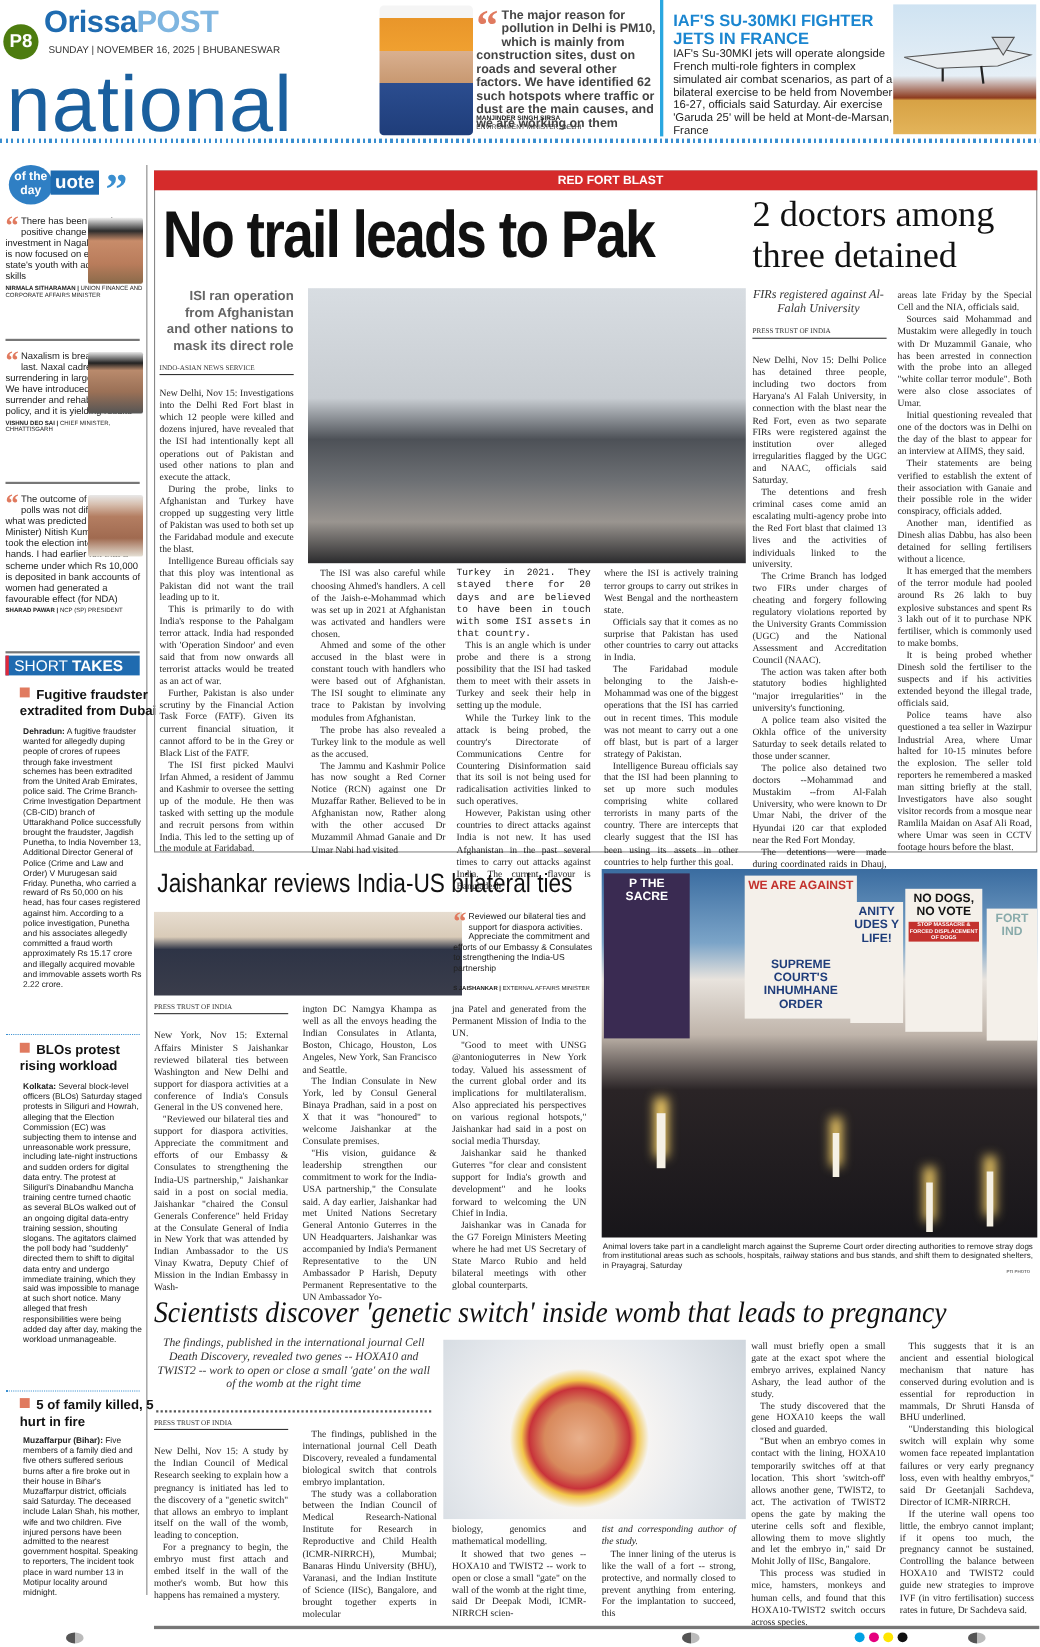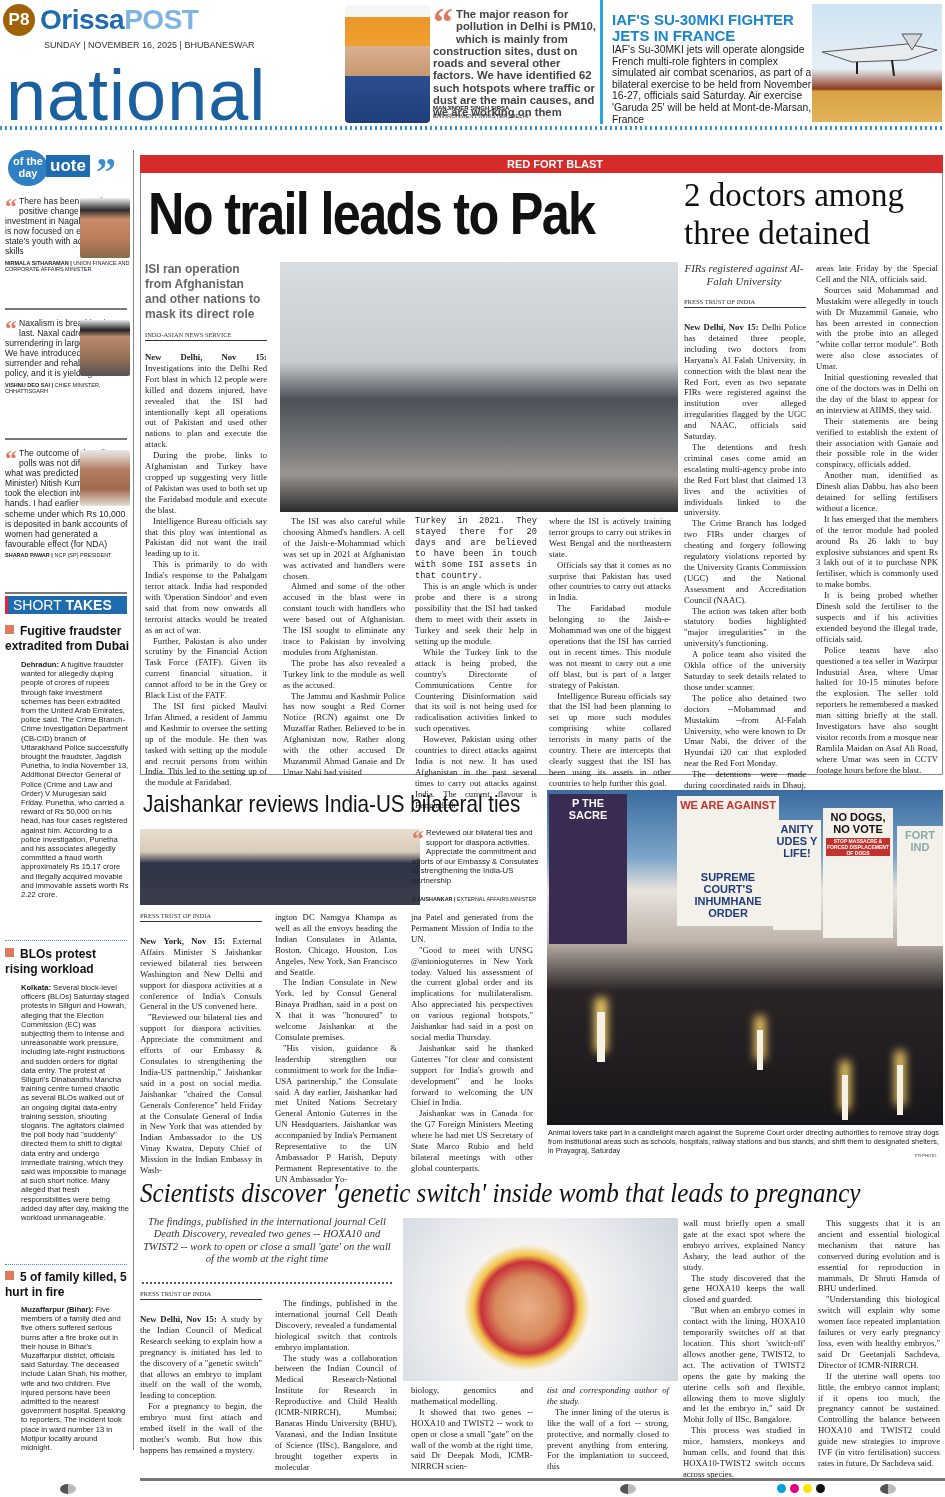--- a/index.html
+++ b/index.html
@@ -1,20 +1,20 @@
 <!DOCTYPE html>
 <html><head>
 <meta charset="utf-8">
 <style>
 *{box-sizing:border-box;margin:0;padding:0}
 body{width:945px;height:1497px;background:#fff;font-family:"DejaVu Serif",serif;color:#222;position:relative;overflow:hidden}
 .abs{position:absolute}
 .dotline{height:4px;background:repeating-linear-gradient(90deg,#3a8fd0 0 2px,transparent 2px 5px)}
 
-#pbadge{left:3px;top:4px;width:32px;height:32px;border-radius:50%;background:#a16207;color:#fff;font:bold 17px "Liberation Sans",sans-serif;display:flex;align-items:center;justify-content:center}
+#pbadge{left:3px;top:22px;width:32px;height:32px;border-radius:50%;background:#4d7c0f;color:#fff;font:bold 17px "Liberation Sans",sans-serif;display:flex;align-items:center;justify-content:center}
 #logo{left:40px;top:4px;font:bold 28px "Liberation Sans",sans-serif;color:#1f6bb0;letter-spacing:-0.5px}
 #logo .post{color:#7eb5e0}
 #dateline{left:44px;top:40px;font:9px "Liberation Sans",sans-serif;color:#333}
 #section{left:6px;top:60px;font:300 72px "Liberation Sans",sans-serif;color:#1a5f9e;letter-spacing:1px;line-height:70px}
 #topdots{left:0;top:126px;width:945px}
 #sirsa-photo{left:345px;top:5px;width:85px;height:118px;background:linear-gradient(180deg,#f5f5f5 0%,#f5f5f5 10%,#e9962a 10%,#f0a030 35%,#d9b090 35%,#c89870 60%,#2b4d8f 60%,#1f3d7a 100%);border-radius:4px}
 #sirsa-quote{left:433px;top:8px;width:170px;font:bold 11.3px "Liberation Sans",sans-serif;color:#444;line-height:12.3px}
 .qmark{color:#e07a5f;font:bold 40px "Liberation Serif",serif;line-height:30px}
 #sirsa-name{left:433px;top:105px;font:bold 6px "Liberation Sans",sans-serif;color:#222}
 #sirsa-title{left:433px;top:113px;font:6px "Liberation Sans",sans-serif;color:#333}
@@ -29,34 +29,34 @@
 #left-vline{left:133px;top:150px;width:1px;height:1300px;background:#888}
 .q-item{position:absolute;left:5px;width:125px;font:8.6px "Liberation Sans",sans-serif;line-height:10.1px;color:#222}
 .q-photo{position:absolute;right:0;width:50px;height:60px;border-radius:2px}
 .q-name{font:bold 5.5px "Liberation Sans",sans-serif;margin-top:3px}
 .q-name span{font-weight:normal}
 .q-sep{position:absolute;left:5px;width:122px;height:2px;background:#777}
 .qm-small{color:#e07a5f;font:bold 24px "Liberation Serif",serif;float:left;line-height:20px;margin-right:2px}
 
 #st-head{left:5px;top:596px;width:122px;height:18px;background:#1f6bb0;border-left:3px solid #e0283a;color:#fff;font:14px "Liberation Sans",sans-serif;line-height:18px;padding-left:5px}
 #st-head b{font-weight:bold}
-.st-title{position:absolute;left:5px;width:125px;font:bold 12px "Liberation Sans",sans-serif;line-height:15px;color:#111}
+.st-title{position:absolute;left:18px;width:125px;font:bold 12px "Liberation Sans",sans-serif;line-height:15px;color:#111}
 .st-title .sq{display:inline-block;width:9px;height:9px;background:#e07a5f;margin-right:6px;vertical-align:1px}
 .st-body{position:absolute;left:21px;width:108px;font:7.6px "Liberation Sans",sans-serif;line-height:9.2px;color:#222}
 .st-body b{font-weight:bold}
 .st-dots{position:absolute;left:5px;width:122px;height:1px;border-top:1px dotted #3a8fd0}
 
 #rf-box{left:140px;top:155px;width:803px;height:620px;border:1px solid #888}
 #rf-bar{left:140px;top:155px;width:803px;height:18px;background:#d52b2b;color:#fff;font:bold 11px "Liberation Sans",sans-serif;line-height:18px;text-align:right;padding-right:340px}
 #rf-head{left:148px;top:174px;font:bold 60px "Liberation Sans",sans-serif;color:#111;letter-spacing:-2px;transform:scaleX(0.84);transform-origin:left;line-height:80px;white-space:nowrap}
-#rf-deck{left:145px;top:262px;width:122px;text-align:left;font:bold 12px "Liberation Sans",sans-serif;color:#666;line-height:15px}
+#rf-deck{left:145px;top:262px;width:122px;text-align:right;font:bold 12px "Liberation Sans",sans-serif;color:#666;line-height:15px}
 #rf-photo{left:280px;top:262px;width:398px;height:250px;background:linear-gradient(180deg,#d8dde2 0%,#c8cdd2 40%,#4d5157 55%,#6d7074 70%,#9a9590 85%,#2b2b2d 100%)}
 .byline{position:absolute;font:6.5px "Liberation Serif",serif;color:#333;border-bottom:1px solid #333;padding-bottom:2px}
 .col{position:absolute;font:8.7px "Liberation Serif",serif;line-height:10.9px;text-align:justify;color:#222}
-.col b{font-weight:bold}
+.col b{font-weight:normal}
 .col p{text-indent:8px}
 .col p.first{text-indent:0}
 #dr-head{left:684px;top:176px;width:255px;font:33px "Liberation Serif",serif;color:#111;line-height:38px}
 #dr-deck{left:684px;top:262px;width:120px;font:italic 11px "Liberation Serif",serif;color:#333;text-align:center;line-height:13px}
 
 #js-head{left:143px;top:790px;font:24px "Liberation Sans",sans-serif;color:#111;transform:scaleX(0.86);transform-origin:left;white-space:nowrap}
 #js-photo{left:140px;top:829px;width:280px;height:76px;background:linear-gradient(180deg,#e7ddd0 0%,#d9cbb8 30%,#2e3446 45%,#3a3d4b 100%)}
 #js-quote{left:412px;top:828px;width:128px;font:7.8px "Liberation Sans",sans-serif;color:#222;line-height:9.6px}
 #js-name{left:412px;top:896px;font:bold 5.4px "Liberation Sans",sans-serif}
 #js-name span{font-weight:normal}

